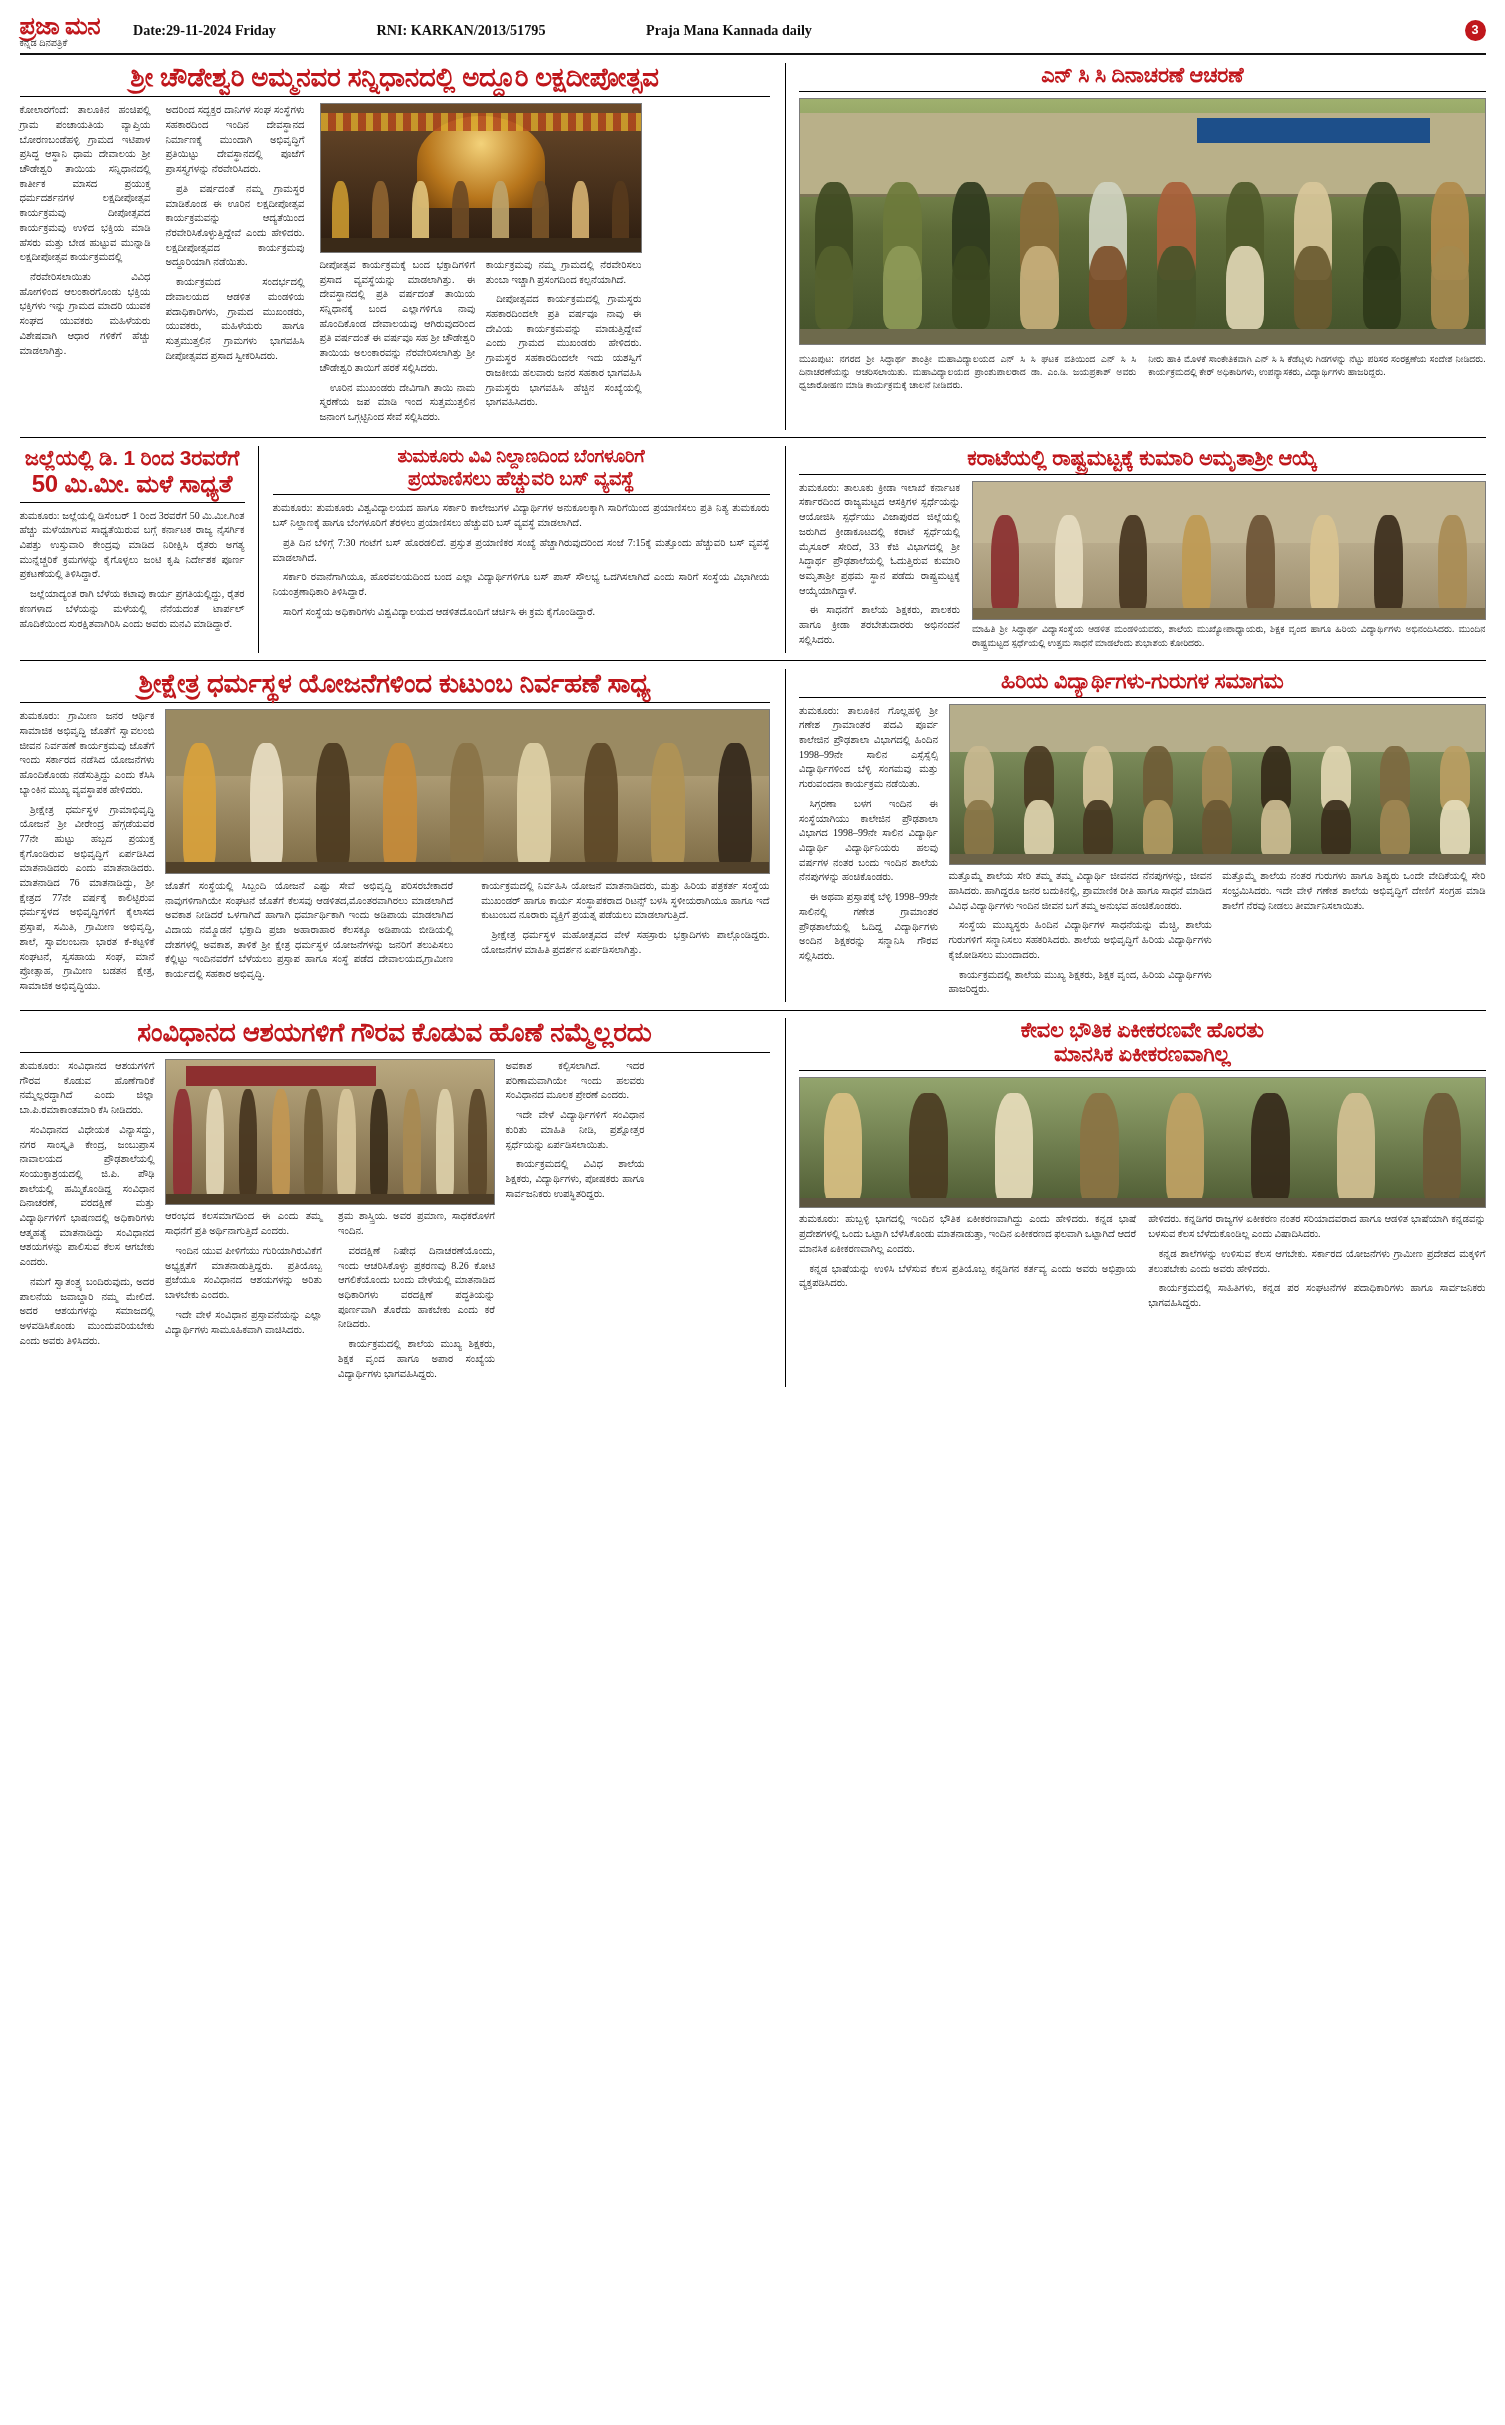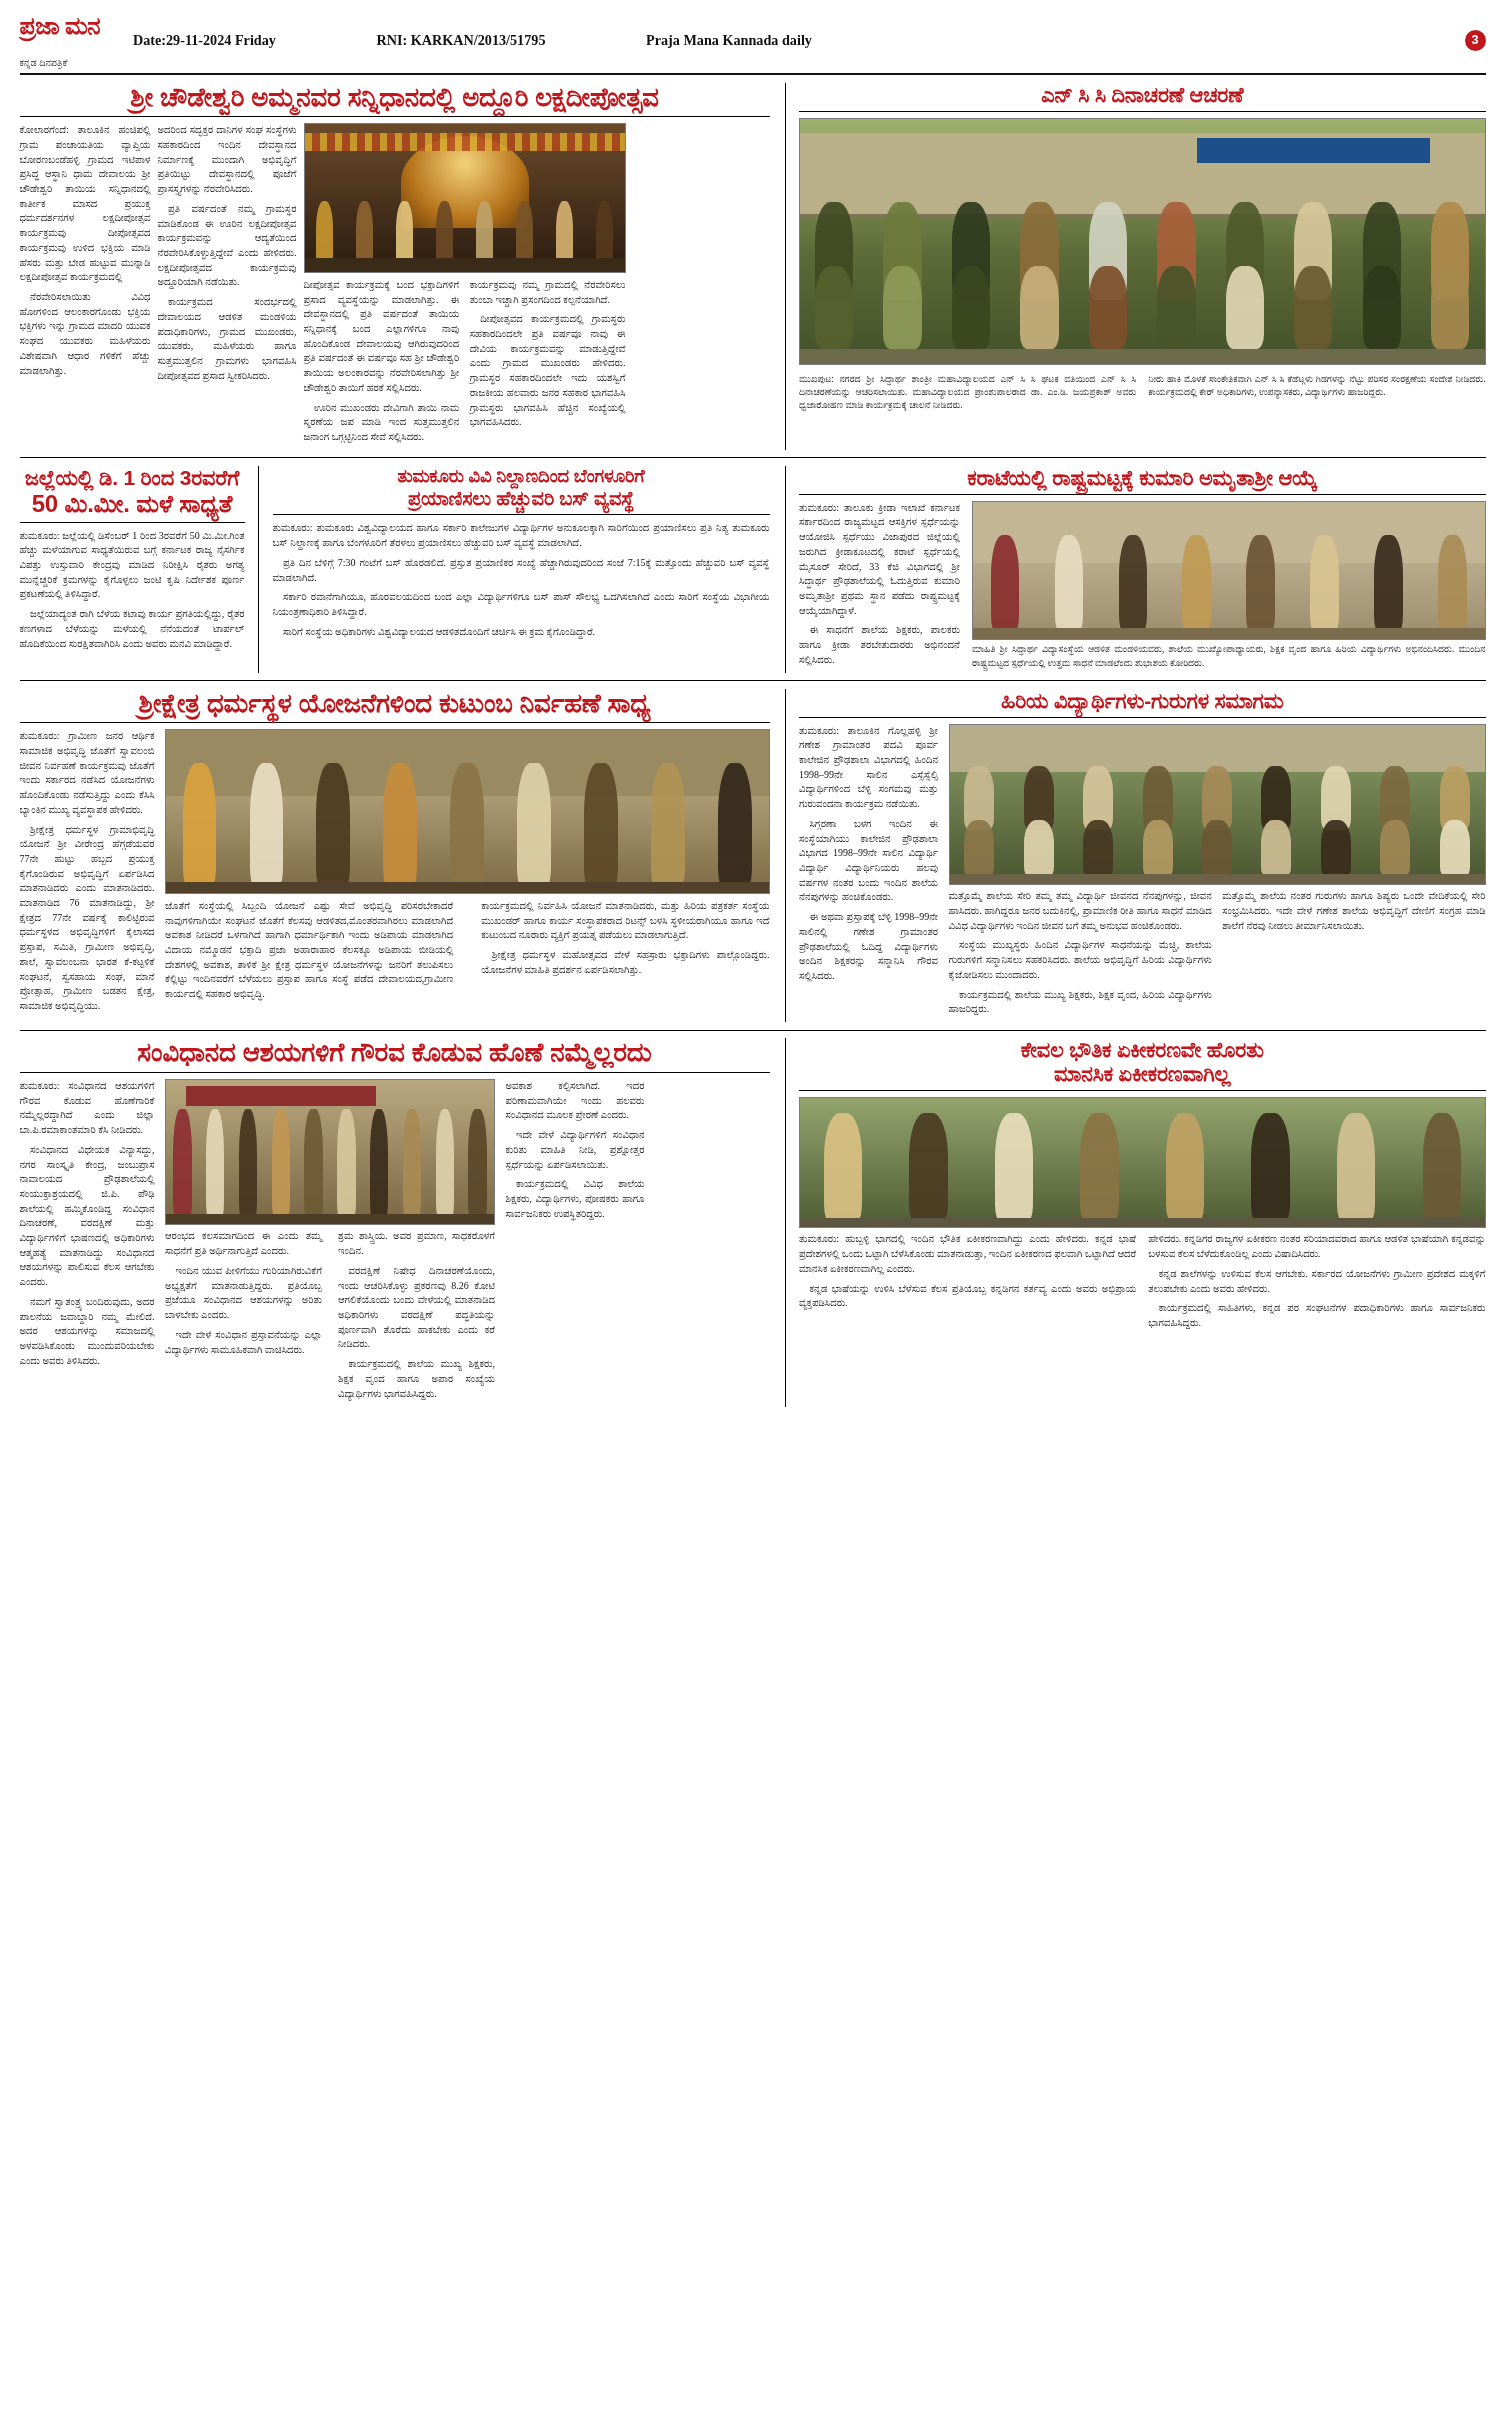--- a/index.html
+++ b/index.html
@@ -15,21 +15,21 @@
   
   .masthead {
     display:flex; align-items:center; gap:10.5px;
     border-bottom:2.2px solid #111; padding-bottom:6px; margin-bottom:7.5px;
   }
   .logo-box { display:flex; flex-direction:column; line-height:1; }
   .logo-main {
     font-family:"Liberation Sans", sans-serif;
     font-weight:bold; font-size:24px; color:#c0171c; letter-spacing:-0.7px;
   }
-  .logo-sub { font-size:9.7px; color:#222; margin-top:20px; }
+  .logo-sub { font-size:9.7px; color:#222; margin-top:0; }
   .md-date { font-family:"Liberation Serif", serif; font-weight:bold; font-size:14.2px; margin-left:22.5px; }
   .md-rni  { font-family:"Liberation Serif", serif; font-weight:bold; font-size:14.2px; margin-left:90px; }
   .md-name { font-family:"Liberation Serif", serif; font-weight:bold; font-size:14.2px; margin-left:90px; }
   .md-page {
     margin-left:auto; width:21px; height:21px; border-radius:50%;
     background:#c0171c; color:#fff; font-family:"Liberation Sans", sans-serif;
     font-weight:bold; font-size:12.7px; display:flex; align-items:center; justify-content:center;
   }
 
   
@@ -91,21 +91,21 @@
     <span class="md-name">Praja Mana Kannada daily</span>
     <span class="md-page">3</span>
   </div>
 
   <div class="two-pane">
 
     <div class="pane-l">
       <div class="headline h-xl">ಶ್ರೀ ಚೌಡೇಶ್ವರಿ ಅಮ್ಮನವರ ಸನ್ನಿಧಾನದಲ್ಲಿ ಅದ್ದೂರಿ ಲಕ್ಷದೀಪೋತ್ಸವ</div>
       <div class="rule-thin"></div>
 
-      <div class="cols" style="gap:7px;">
+      <div class="cols" style="gap:15px;">
         <div class="col" style="max-width:131px;">
           <div class="body-text">
             <p class="first">ಕೋಲಾರಗೆಂದೆ: ತಾಲೂಕಿನ ಹಂಚಿಪಲ್ಲಿ ಗ್ರಾಮ ಪಂಚಾಯತಿಯ ವ್ಯಾಪ್ತಿಯ ಬೋರಣಬಂಡೆಹಳ್ಳಿ ಗ್ರಾಮದ ಇಟಿಪಾಳ ಪ್ರಸಿದ್ಧ ಆಸ್ಥಾನಿ ಧಾಮ ದೇವಾಲಯ ಶ್ರೀ ಚೌಡೇಶ್ವರಿ ತಾಯಿಯ ಸನ್ನಿಧಾನದಲ್ಲಿ ಕಾರ್ತೀಕ ಮಾಸದ ಪ್ರಯುಕ್ತ ಧರ್ಮದರ್ಶನಗಳ ಲಕ್ಷದೀಪೋತ್ಸವ ಕಾರ್ಯಕ್ರಮವು ದೀಪೋತ್ಸವದ ಕಾರ್ಯಕ್ರಮವು ಉಳಿದ ಭಕ್ತಿಯ ಮಾಡಿ ಹೆಸರು ಮತ್ತು ಬೇಡ ಹುಟ್ಟುವ ಮುನ್ನಾಡಿ ಲಕ್ಷದೀಪೋತ್ಸವ ಕಾರ್ಯಕ್ರಮದಲ್ಲಿ</p>
             <p>ನೆರವೇರಿಸಲಾಯಿತು ವಿವಿಧ ಹೋಗಳಿಂದ ಆಲಂಕಾರಗೊಂಡು ಭಕ್ತಿಯ ಭಕ್ತಿಗಳು ಇನ್ನು ಗ್ರಾಮದ ಮಾದರಿ ಯುವಕ ಸಂಘದ ಯುವಕರು ಮಹಿಳೆಯರು ವಿಶೇಷವಾಗಿ ಆಧಾರ ಗಳಿಕೆಗೆ ಹೆಚ್ಚು ಮಾಡಲಾಗಿತ್ತು.</p>
           </div>
         </div>
 
         <div class="col" style="max-width:139px;">
           <div class="body-text">
             <p class="first">ಅದರಿಂದ ಸದ್ಭಕ್ತರ ದಾನಿಗಳ ಸಂಘ ಸಂಸ್ಥೆಗಳು ಸಹಕಾರದಿಂದ ಇಂದಿನ ದೇವಸ್ಥಾನದ ನಿರ್ಮಾಣಕ್ಕೆ ಮುಂದಾಗಿ ಅಭಿವೃದ್ಧಿಗೆ ಪ್ರತಿಯಿಟ್ಟು ದೇವಸ್ಥಾನದಲ್ಲಿ ಪೂಜೆಗೆ ಪ್ರಾಸಸ್ತ್ಯಗಳನ್ನು ನೆರವೇರಿಸಿದರು.</p>

